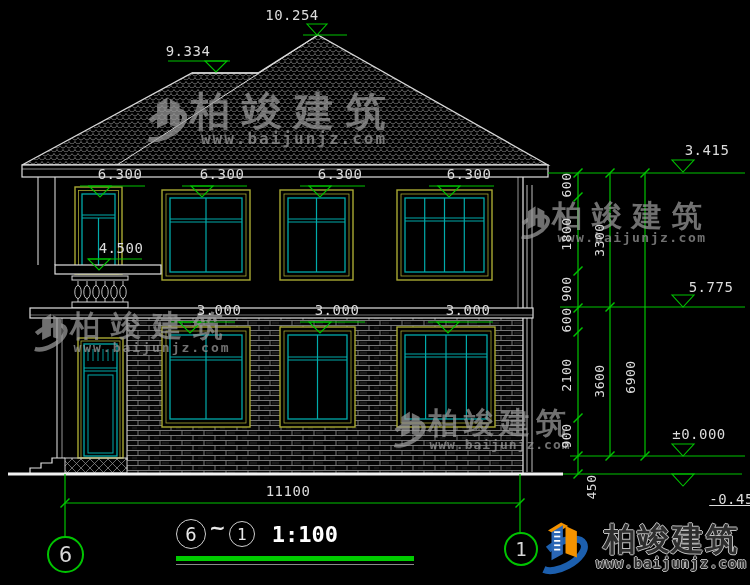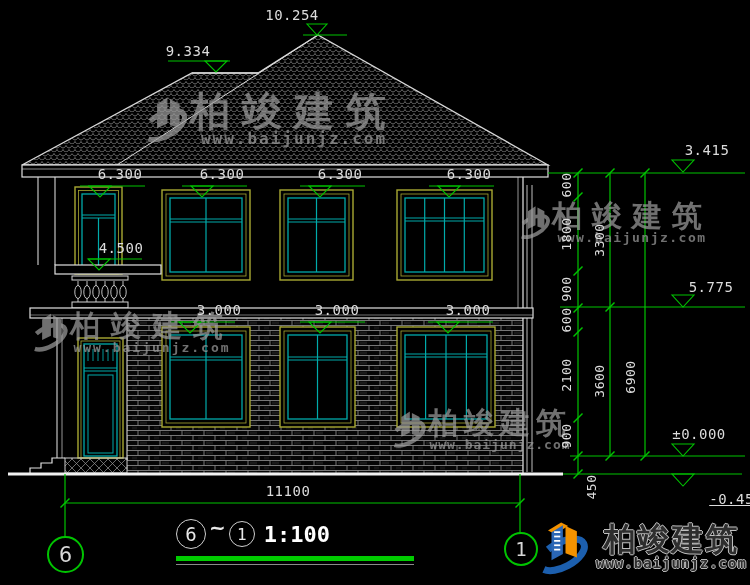--- a/index.html
+++ b/index.html
@@ -19,21 +19,21 @@
       display:flex;align-items:center;justify-content:center;
       font-family:"DejaVu Sans Mono",monospace;background:#000;}
   
   .tb{position:absolute;left:176px;top:519px;display:flex;align-items:center;gap:5px;color:#fff;}
   .tb .circ{border:1.5px solid #cfcfcf;border-radius:50%;display:flex;align-items:center;
             justify-content:center;color:#e8e8e8;font-family:"DejaVu Sans Mono",monospace;}
   .tb .c-big{width:28px;height:28px;font-size:19px;}
   .tb .c-small{width:24px;height:24px;font-size:16px;}
   .tb .tilde{font-size:20px;font-weight:bold;margin:-14px -2px 0 -2px;color:#e8e8e8;}
   .tb .name{font-size:33px;font-weight:bold;letter-spacing:2px;}
-  .tb .scale{font-size:22px;font-weight:bold;font-family:"DejaVu Sans Mono",monospace;margin-left:4px;}
+  .tb .scale{font-size:22px;font-weight:bold;font-family:"DejaVu Sans Mono",monospace;margin-left:12px;}
   .bar-green{position:absolute;left:176px;top:556px;width:238px;height:5px;background:#00cc00;}
   .bar-gray{position:absolute;left:176px;top:564px;width:238px;height:1px;background:#8a8a8a;}
   
   .logo{position:absolute;left:534px;top:515px;display:flex;align-items:center;gap:6px;}
   .logo .txt{display:flex;flex-direction:column;align-items:center;line-height:1.05;}
   .logo .b{font-size:32px;font-weight:bold;color:#2e2e2e;letter-spacing:2px;
            text-shadow:-1px 0 #bfbfbf,1px 0 #bfbfbf,0 -1px #bfbfbf,0 1px #bfbfbf;}
   .logo .u{font-size:14px;font-weight:bold;color:#2e2e2e;letter-spacing:1px;
            font-family:"DejaVu Sans Mono",monospace;
            text-shadow:-1px 0 #b5b5b5,1px 0 #b5b5b5,0 -1px #b5b5b5,0 1px #b5b5b5;}

